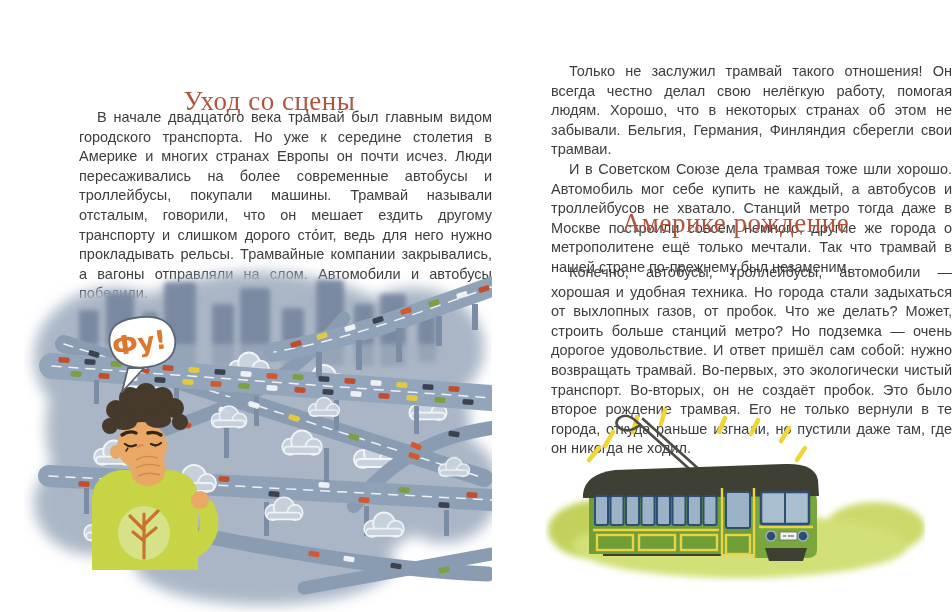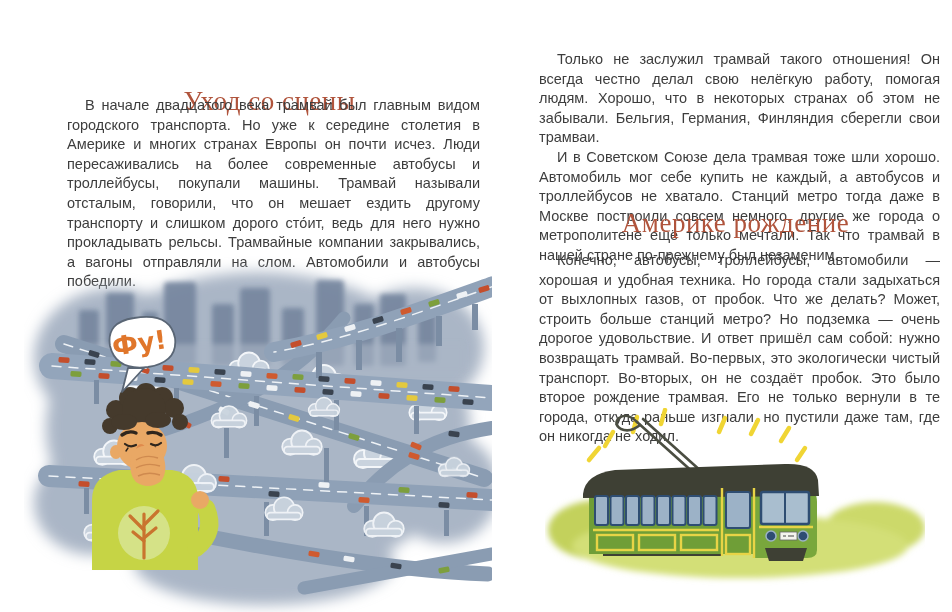--- a/index.html
+++ b/index.html
@@ -2,21 +2,21 @@
 <html><head>
 <meta charset="utf-8">
 <style>
   html,body{margin:0;padding:0;background:#ffffff;}
   .spread{position:relative;width:952px;height:612px;background:#ffffff;overflow:hidden;
           font-family:"Liberation Sans",sans-serif;color:#3d3d3d;}
   .heading{position:absolute;text-align:center;font-family:"Liberation Serif",serif;
            font-size:27px;font-weight:500;color:#b0543c;letter-spacing:.5px;margin:0;}
   #left-heading{left:63px;top:50px;width:413px;margin-top:36px;}
   #right-heading{left:535px;top:208px;width:401px;}
-  .bodytext{position:absolute;font-size:14.5px;line-height:19.6px;text-align:justify;margin:4px;}
+  .bodytext{position:absolute;font-size:14.5px;line-height:19.6px;text-align:justify;margin:16px;}
   .bodytext p{margin:0;text-indent:18px;}
   #left-text{left:63px;top:92px;width:413px;}
   #right-text-top{left:535px;top:46px;width:401px;}
   #right-text-bottom{left:535px;top:247px;width:401px;}
   .illus{position:absolute;}
   #illus-left{left:24px;top:248px;width:468px;height:364px;}
   #illus-right{left:545px;top:408px;width:380px;height:200px;}
   svg{display:block;}
 </style>
 </head>

